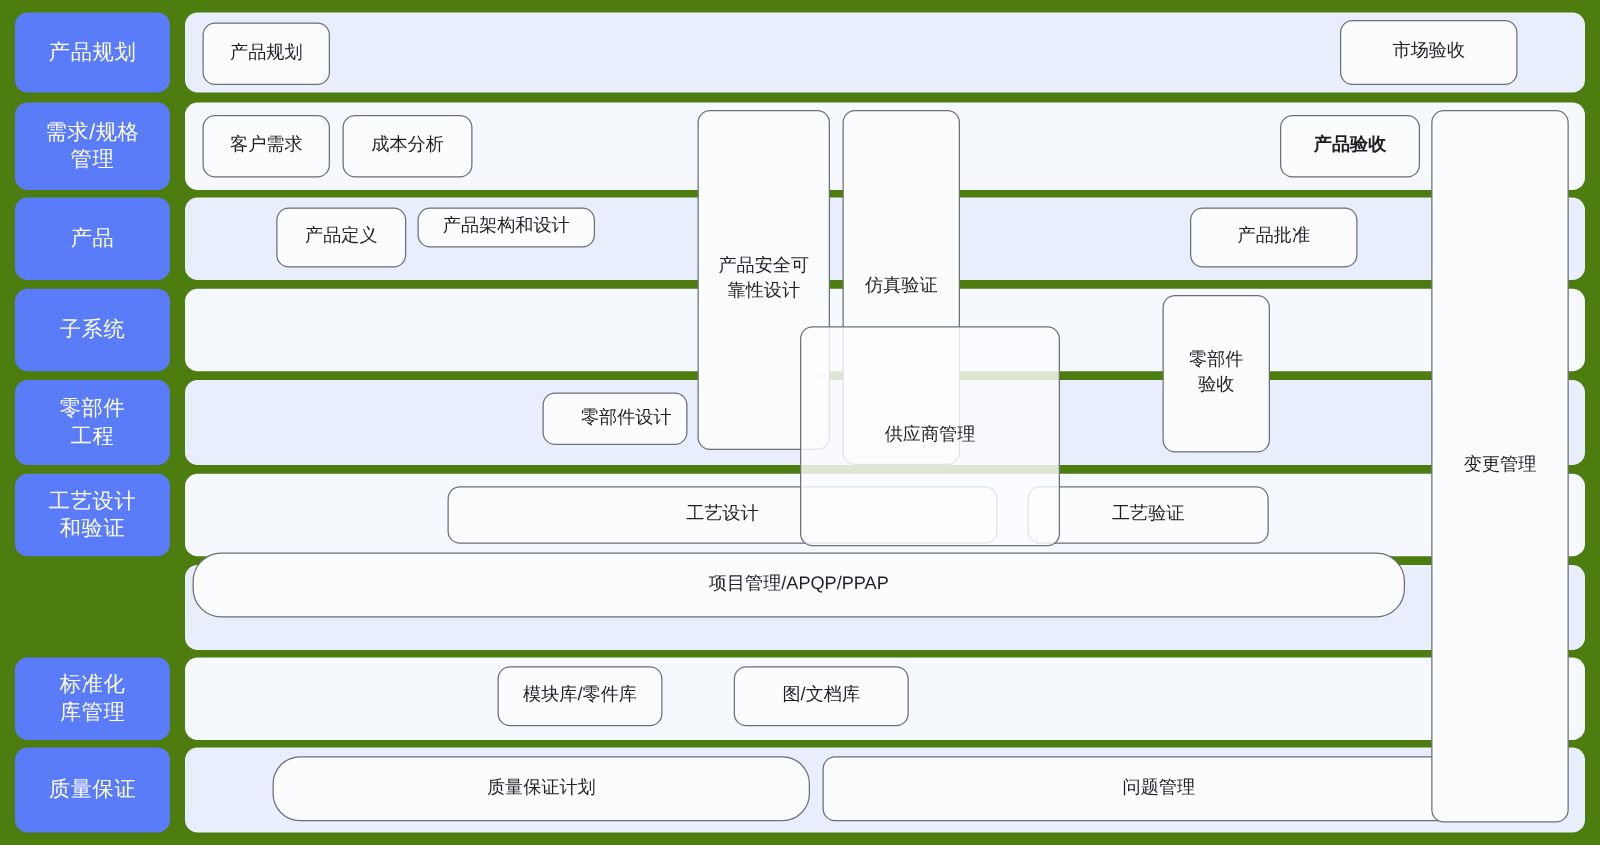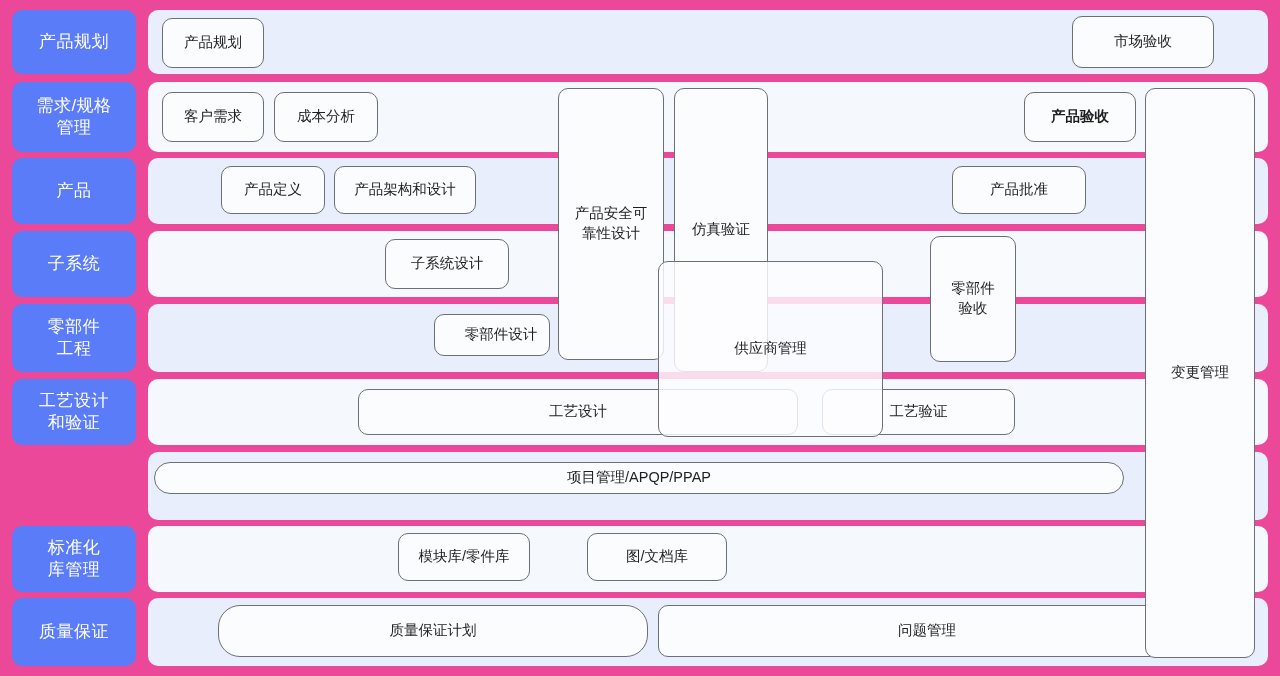--- a/index.html
+++ b/index.html
@@ -10,21 +10,21 @@
   }
   body {
     font-family: "Liberation Sans", "DejaVu Sans", sans-serif;
     -webkit-font-smoothing: antialiased;
   }
   #canvas {
     position: relative;
     width: 1280px;
     height: 676px;
     overflow: hidden;
-    background: #ec4899;
+    background: #4d7c0f;
   }
   
   .lane {
     position: absolute;
     left: 148px;
     width: 1120px;
     border-radius: 10px;
     box-sizing: border-box;
   }
   .lane.tint-a { background: #e8eefb; }
@@ -108,39 +108,38 @@
   <div class="stage z-stage" style="top:598px; height:68px;">质量保证</div>
 
   <div class="card z1" style="left:162px; top:18px; width:102px; height:50px;">产品规划</div>
   <div class="card z1" style="left:1072px; top:16px; width:142px; height:52px;">市场验收</div>
 
   <div class="card z1" style="left:162px; top:92px; width:102px; height:50px;">客户需求</div>
   <div class="card z1" style="left:274px; top:92px; width:104px; height:50px;">成本分析</div>
   <div class="card z1" style="left:1024px; top:92px; width:112px; height:50px;font-weight:bold;">产品验收</div>
 
   <div class="card z1" style="left:221px; top:166px; width:104px; height:48px;">产品定义</div>
-  <div class="card z1" style="left:334px; top:166px; width:142px; height:48px;">产品架构和设计</div>
+  <div class="card z1" style="left:334px; top:166px; width:142px; height:32px;">产品架构和设计</div>
   <div class="card z1" style="left:952px; top:166px; width:134px; height:48px;">产品批准</div>
 
-  <div class="card z1" style="left:385px; top:239px; width:124px; height:50px;">子系统设计</div>
 
   <div class="card z1" style="left:434px; top:314px; width:116px; height:42px;padding-left:24px;">零部件设计</div>
 
   <div class="card z2 tall-mid" style="left:558px; top:88px; width:106px; height:272px;">产品安全可
 靠性设计</div>
   <div class="card z2 tall-mid" style="left:674px; top:88px; width:94px; height:284px;">仿真验证</div>
-  <div class="card z3 translucent" style="left:640px; top:261px; width:225px; height:176px;margin-left:18px;">供应商管理</div>
+  <div class="card z3 translucent" style="left:640px; top:261px; width:208px; height:176px;">供应商管理</div>
   <div class="card z2 tall-mid" style="left:930px; top:236px; width:86px; height:126px;">零部件
 验收</div>
   <div class="card z3 tall-mid" style="left:1145px; top:88px; width:110px; height:570px;">变更管理</div>
 
   <div class="card z1" style="left:358px; top:389px; width:440px; height:46px;">工艺设计</div>
   <div class="card z1" style="left:822px; top:389px; width:193px; height:46px;">工艺验证</div>
 
-  <div class="card z1" style="left:154px; top:462px; width:970px; height:32px;border-radius:23px;">项目管理/APQP/PPAP</div>
+  <div class="card z1" style="left:154px; top:442px; width:970px; height:52px;border-radius:23px;">项目管理/APQP/PPAP</div>
 
   <div class="card z1" style="left:398px; top:533px; width:132px; height:48px;">模块库/零件库</div>
   <div class="card z1" style="left:587px; top:533px; width:140px; height:48px;">图/文档库</div>
 
   <div class="card z1" style="left:218px; top:605px; width:430px; height:52px;border-radius:22px;">质量保证计划</div>
   <div class="card z1" style="left:658px; top:605px; width:538px; height:52px;">问题管理</div>
 
 </div>
 
 </body></html>

